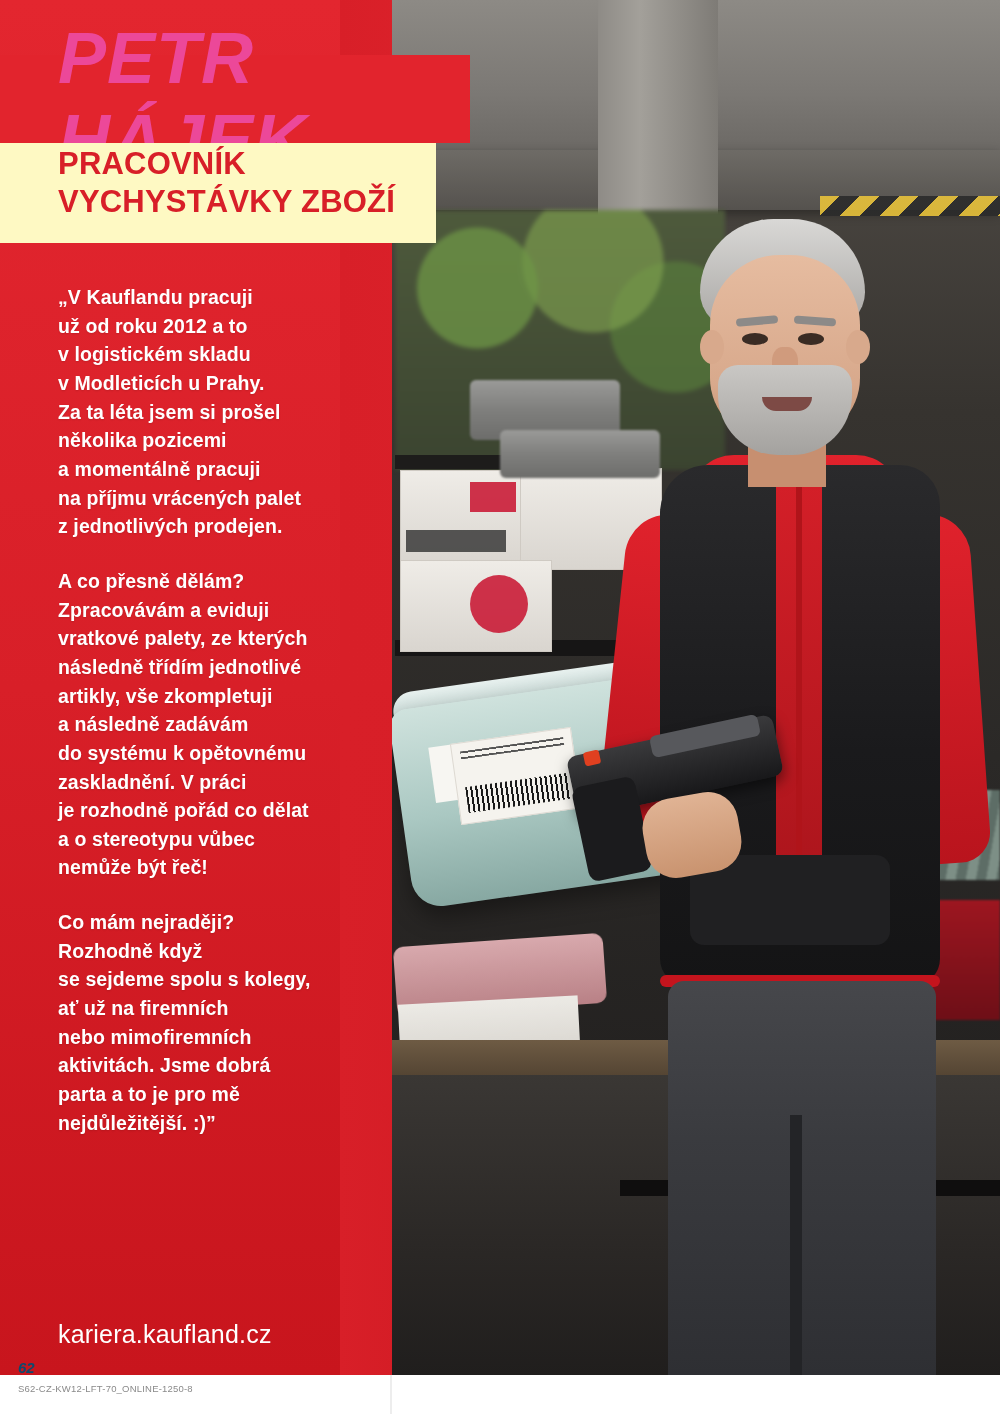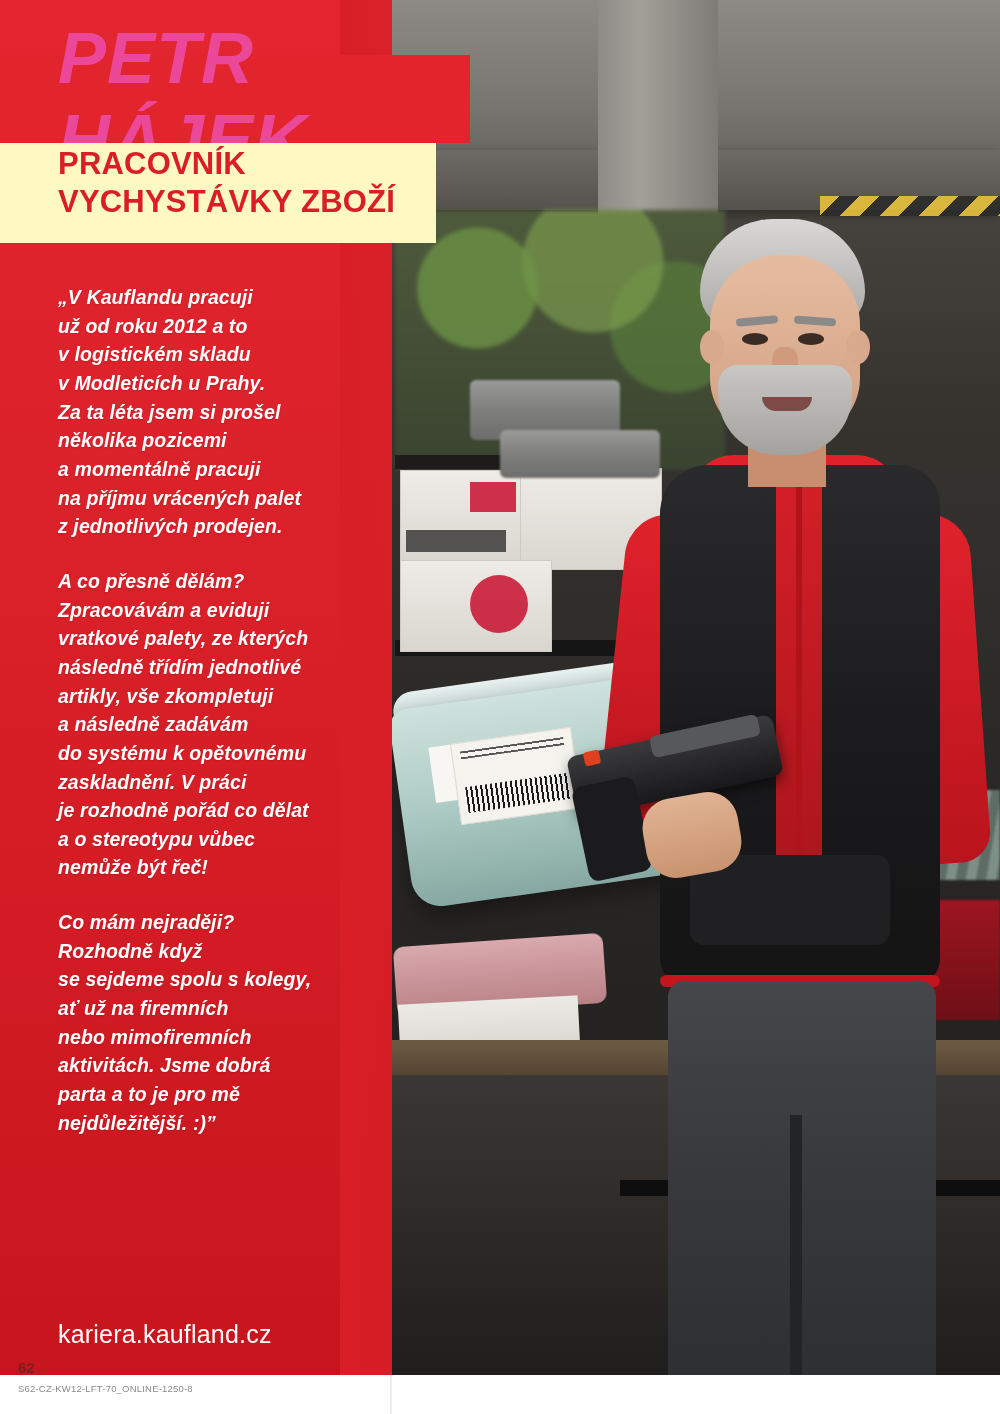--- a/index.html
+++ b/index.html
@@ -298,39 +298,38 @@
     color: #ffffff;
   }
   .quote-p {
     font-size: 19.5px;
     line-height: 1.47;
     font-weight: 600;
     margin: 0 0 26px 0;
     white-space: pre-line;
     letter-spacing: .1px;
     text-shadow: 0 1px 2px rgba(0,0,0,.12);
-    font-style: italic;
   }
 
   .site-url {
     position: absolute;
     left: 58px; top: 1320px;
     font-size: 25px;
     font-weight: 400;
     color: #ffffff;
     letter-spacing: .2px;
   }
 
   
   .footer {
     position:absolute; left:0; top:1375px; width:1000px; height:39px; background:#ffffff;
   }
   .page-num {
     position:absolute; left:18px; top:1359px;
-    color:#7f1d1d; font-size:15px; font-weight:700;
+    color:#0c4a6e; font-size:15px; font-weight:700;font-style:italic;
   }
   .legal-code {
     position:absolute; left:18px; top:1383px;
     color:#8a8a8a; font-size:9.5px; letter-spacing:.2px;
   }
   .footer-rule {
     position:absolute; left:390px; top:1375px; width:2px; height:39px; background:#ededed;
   }
 </style>
 </head>

